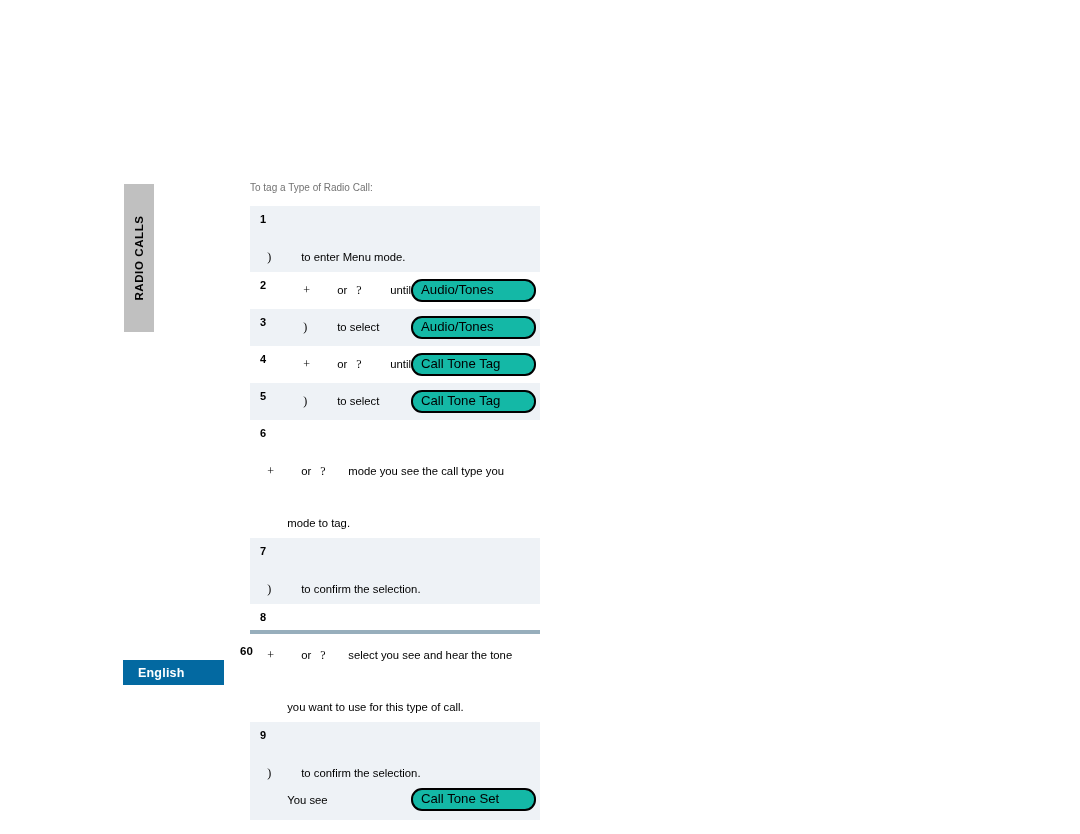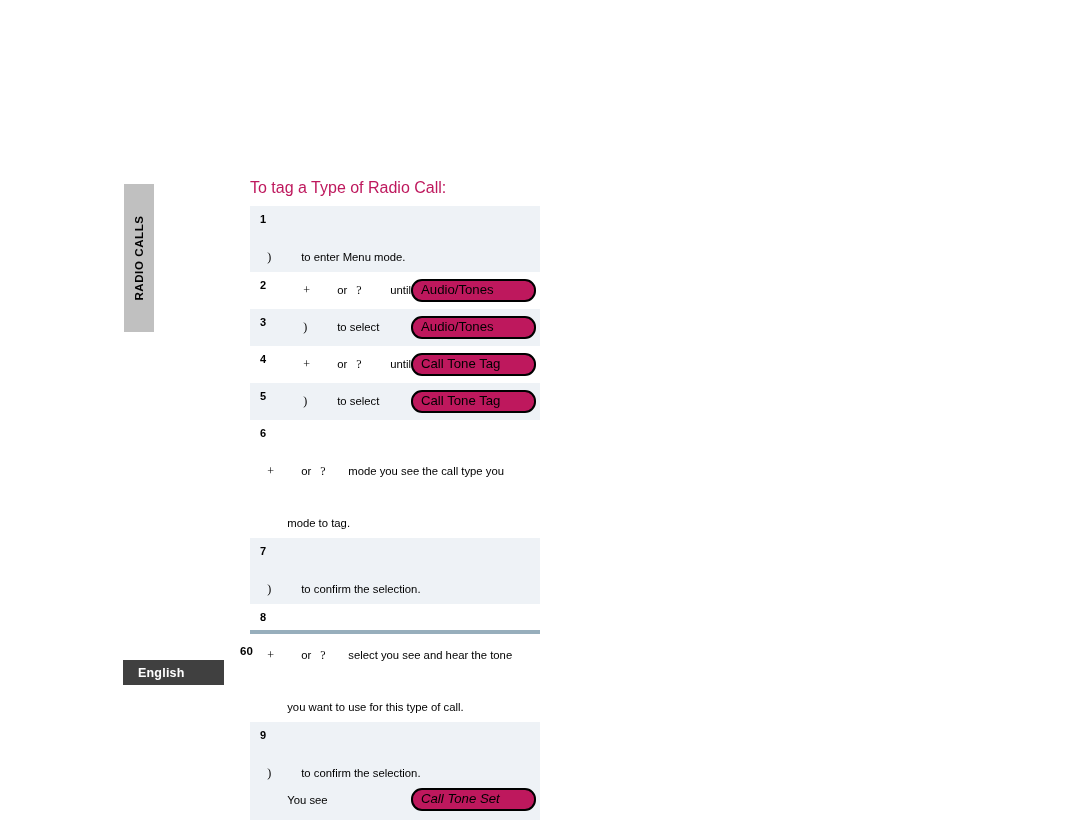--- a/index.html
+++ b/index.html
@@ -43,44 +43,44 @@
     color: #000;
   }
 
   
   #language-tab {
     position: absolute;
     left: 123px;
     top: 660px;
     width: 101px;
     height: 25px;
-    background: #404040;
+    background: #0369a1;
     display: flex;
     align-items: center;
   }
   #language-tab .lang-label {
     padding-left: 15px;
     color: #ffffff;
     font-size: 12.5px;
     font-weight: bold;
     letter-spacing: 0.2px;
   }
 
   
   #content {
     position: absolute;
     left: 250px;
     top: 180px;
     width: 290px;
   }
 
   #proc-title {
-    font-size: 16px;
+    font-size: 10px;
     line-height: 15px;
-    color: #be185d;
+    color: #737373;
     margin-bottom: 11px;
     white-space: nowrap;
   }
 
   
   #steps-table {
     width: 290px;
     border-collapse: collapse;
   }
 
@@ -148,41 +148,41 @@
   }
   .body-flex .box-holder {
     margin-left: auto;
   }
 
   
   .display-box {
     display: inline-block;
     border: 2px solid #000000;
     border-radius: 11px;
-    background: #be185d;
+    background: #14b8a6;
     padding: 1px 12px 2px 8px;
     font-size: 13.2px;
     line-height: 16px;
     white-space: nowrap;
     min-width: 125px;
   }
 
   
   .subline-td {
     padding: 0 4px 9px 0 !important;
   }
   .subline-flex {
     display: flex;
     align-items: center;
   }
   .subline-flex .sub-label {
     font-size: 11.3px;
     padding-left: 20px;
   }
-  .subline-flex .box-holder { margin-left: auto; font-style: italic; }
+  .subline-flex .box-holder { margin-left: auto; }
 
   
   .tail-td {
     padding: 10px 4px 8px 0 !important;
     font-size: 11.3px;
     line-height: 15px;
   }
   .tail-or   { display: block; padding-left: 22px; }
   .tail-hold { display: block; padding-left: 18px; white-space: nowrap; }
 

